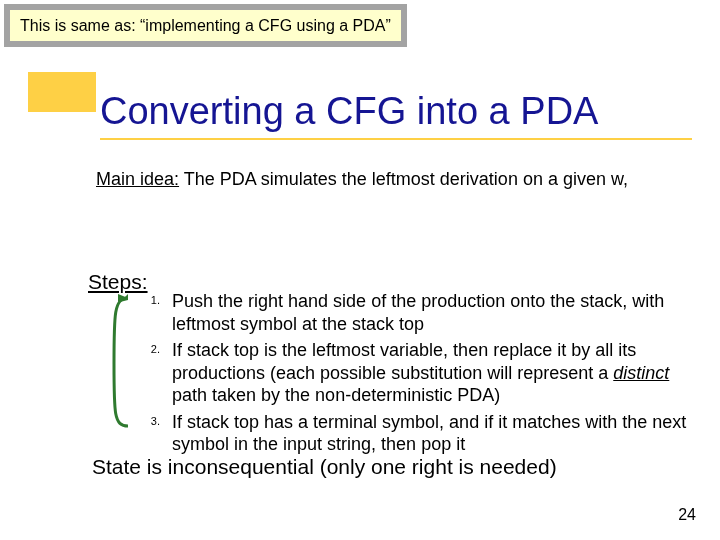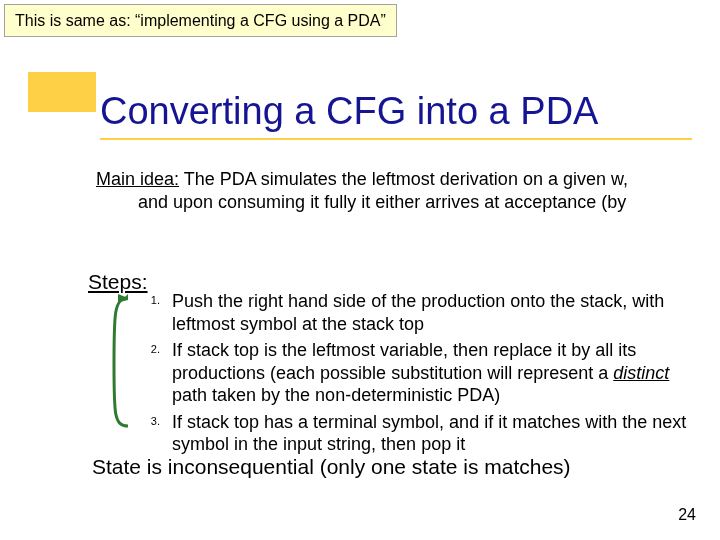--- a/index.html
+++ b/index.html
@@ -10,21 +10,21 @@
     background: #ffffff;
     font-family: Arial, Helvetica, sans-serif;
     color: #000;
     position: relative;
     overflow: hidden;
   }
   .callout-box {
     position: absolute;
     top: 4px;
     left: 4px;
-    border: 1px solid #a3a3a3;
+    border: 6px solid #a3a3a3;
     background: #ffffcc;
     padding: 6px 10px;
     font-size: 16px;
     line-height: 1.2;
   }
   .accent-block {
     position: absolute;
     top: 72px;
     left: 28px;
     width: 68px;
@@ -122,21 +122,20 @@
 <div class="callout-box">
   <span>This is same as: “implementing a CFG using a PDA”</span>
 </div>
 
 <div class="accent-block"></div>
 <div class="title">Converting a CFG into a PDA</div>
 <div class="title-underline"></div>
 
 <div class="main-idea">
   <span class="u">Main idea:</span><span> The PDA simulates the leftmost derivation on a given w,</span>
-  <span class="ind">and upon consuming it fully it either arrives at acceptance (by</span>
 </div>
 
 <div class="steps-label">Steps:</div>
 
 <svg class="loop-svg" viewBox="0 0 30 140">
   <path d="M22,2 L22,0" stroke="#2f7a2f" stroke-width="0" fill="none"></path>
   <path d="M22,4 C8,4 8,20 8,70 C8,120 8,132 22,132" stroke="#2f7a2f" stroke-width="3" fill="none"></path>
   <polygon points="22,0 14,8 22,6 22,0" fill="#2f7a2f" transform="translate(0,0)"></polygon>
   <polygon points="22,4 12,0 12,8" fill="#2f7a2f"></polygon>
 </svg>
@@ -149,15 +148,15 @@
   <div class="step-row">
     <div class="step-num">2.</div>
     <div class="step-body"><span>If stack top is the leftmost variable, then replace it by all its productions (each possible substitution will represent a </span><span class="iu">distinct </span><span>path taken by the non-deterministic PDA)</span></div>
   </div>
   <div class="step-row">
     <div class="step-num">3.</div>
     <div class="step-body">If stack top has a terminal symbol, and if it matches with the next symbol in the input string, then pop it</div>
   </div>
 </div>
 
-<div class="footnote">State is inconsequential (only one state is matches)</div>
+<div class="footnote">State is inconsequential (only one right is needed)</div>
 
 <div class="pagenum">24</div>
 
 </body></html>

